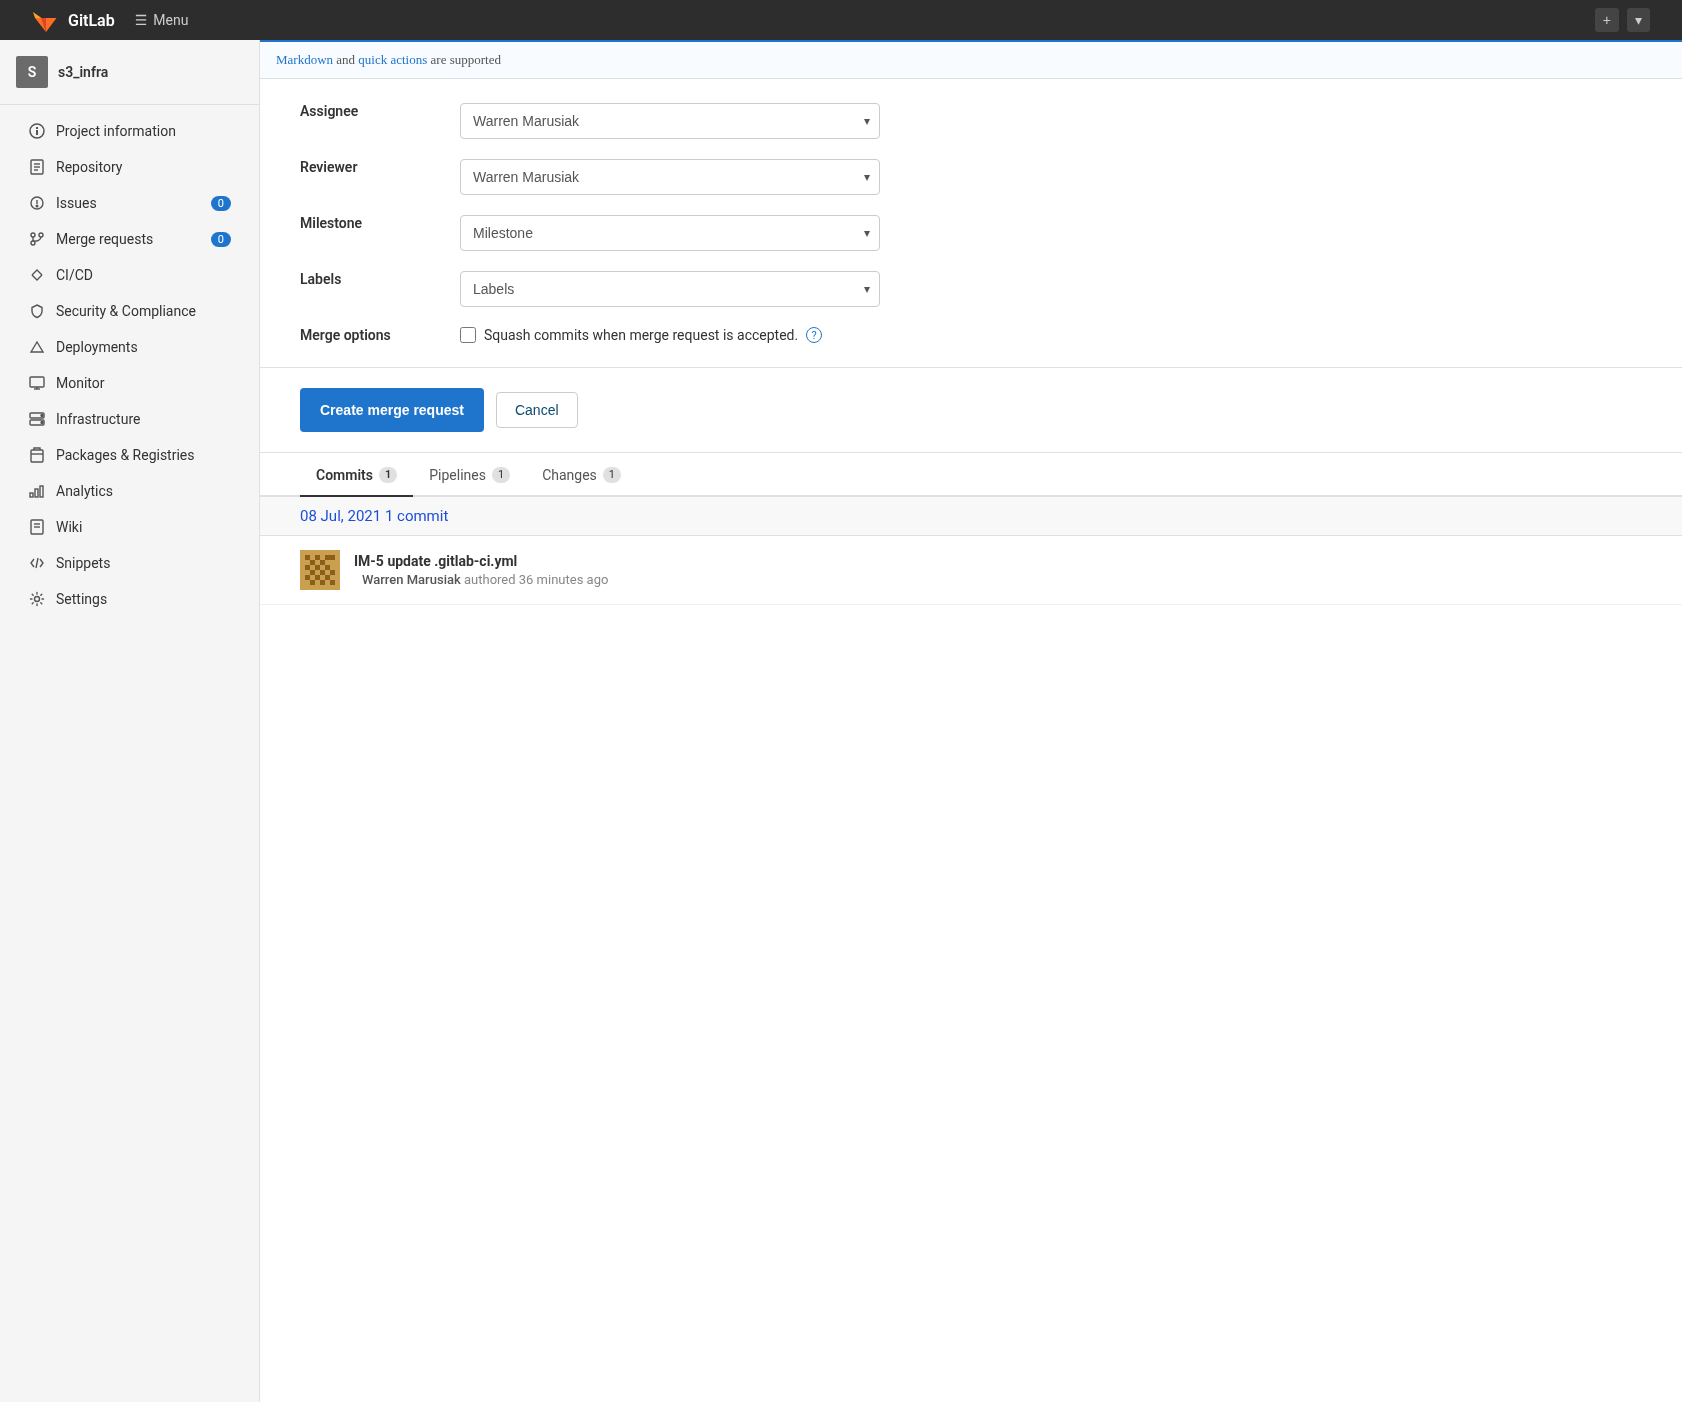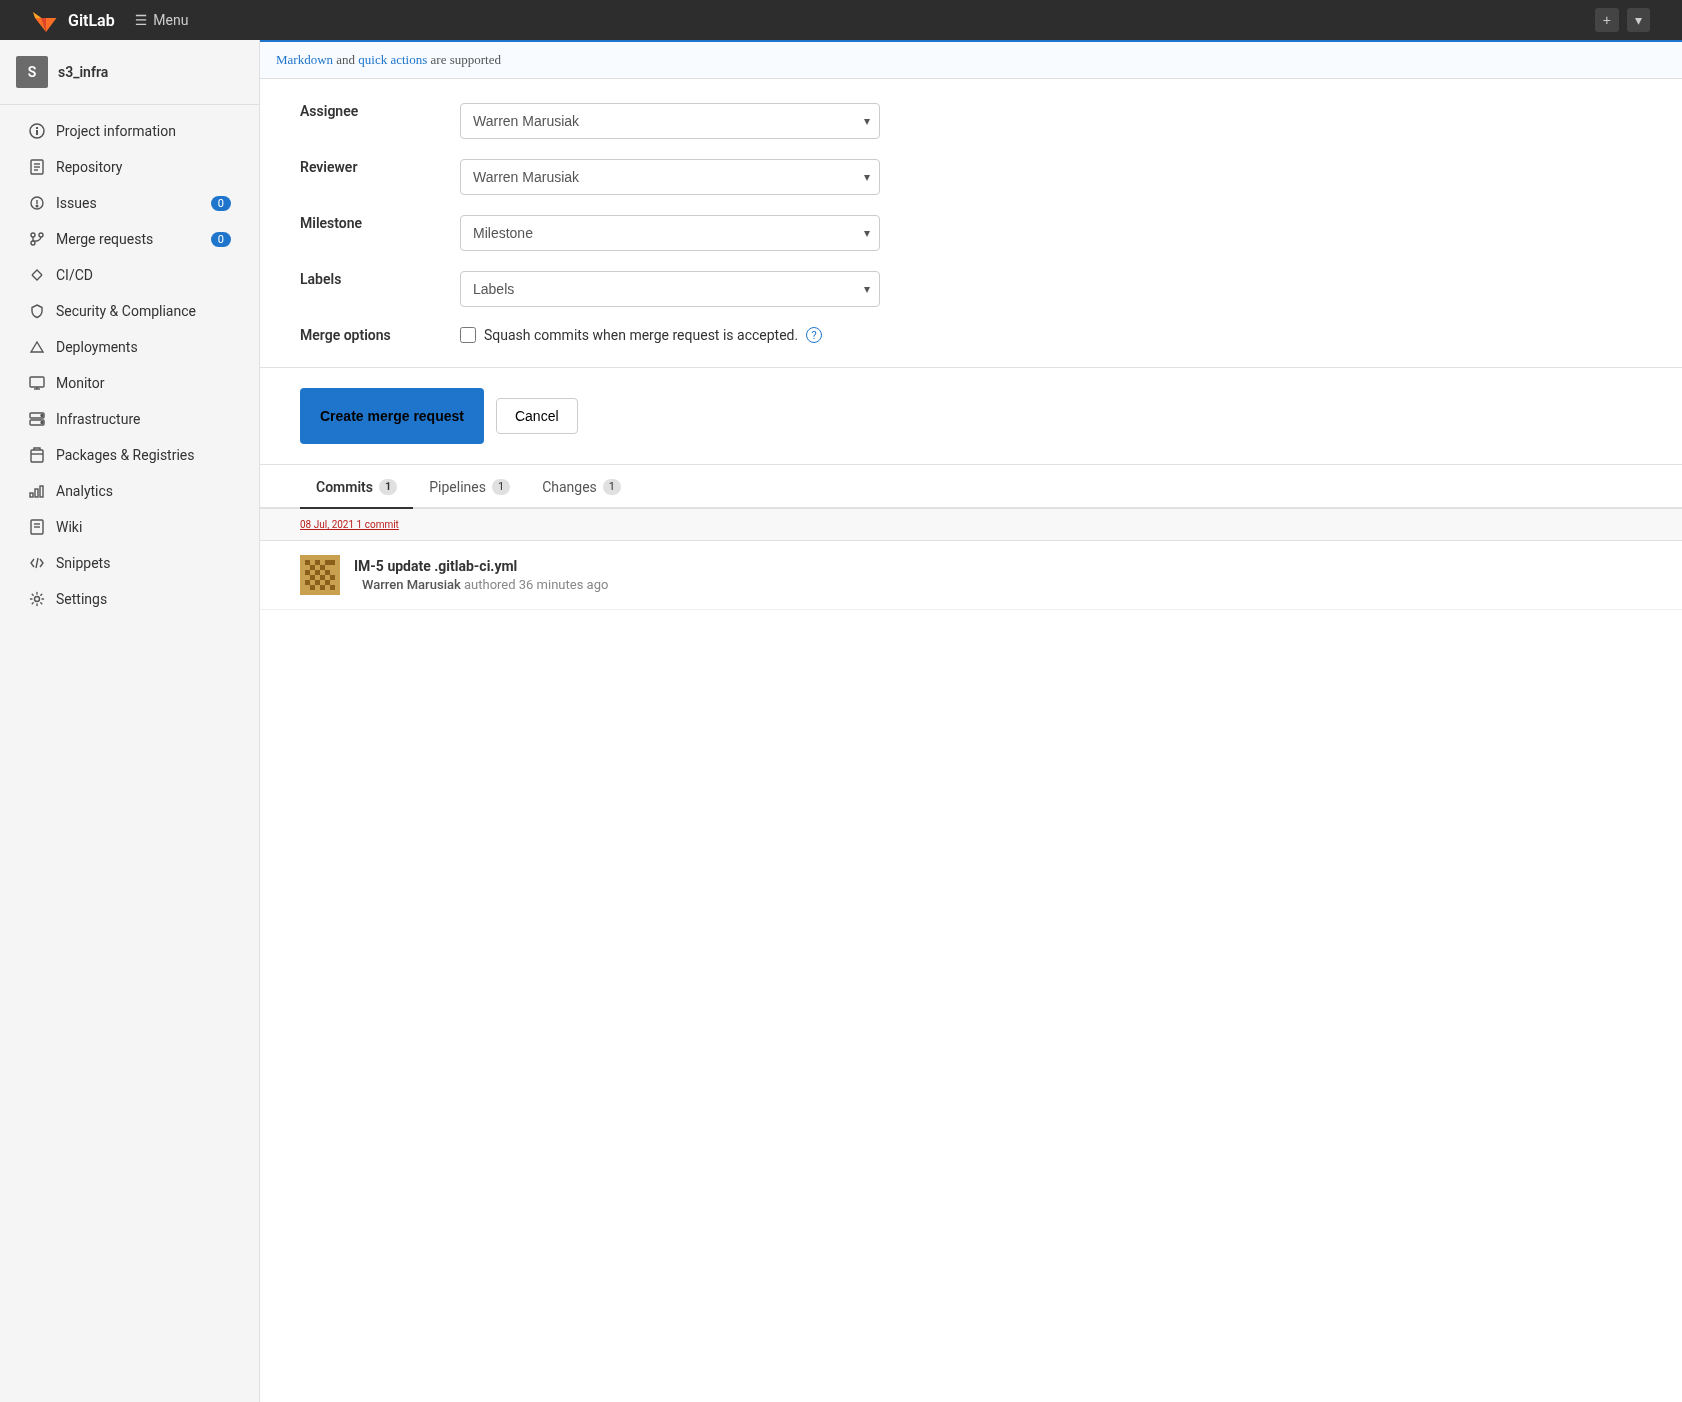--- a/index.html
+++ b/index.html
@@ -228,31 +228,31 @@
     
     .action-section {
       padding: 20px 40px;
       border-bottom: 1px solid #e0e0e0;
       display: flex;
       gap: 12px;
       align-items: center;
     }
     .btn-primary {
       background: #1f75cb;
-      color: #000000;
+      color: #ffffff;
       border: none;
-      padding: 20px 20px;
+      padding: 14px 20px;
       border-radius: 4px;
       font-size: 14px;
       font-weight: 600;
       cursor: pointer;
     }
     .btn-cancel {
       background: #fff;
-      color: #000000;
+      color: #0c4a6e;
       border: 1px solid #ccc;
       padding: 9px 18px;
       border-radius: 4px;
       font-size: 14px;
       cursor: pointer;
     }
 
     
     .tabs-section {
       padding: 0 40px;
@@ -282,25 +282,24 @@
       padding: 1px 6px;
       border-radius: 10px;
     }
 
     
     .commits-section {
       background: #f8f8f8;
     }
     .commits-date-header {
       padding: 10px 40px;
-      font-size: 10px;
-      color: #b91c1c;
+      font-size: 15px;
+      color: #1d4ed8;
       border-bottom: 1px solid #e0e0e0;
       background: #f8f8f8;
-      text-decoration: underline;
     }
     .commit-item {
       display: flex;
       align-items: center;
       gap: 14px;
       padding: 14px 40px;
       background: #fff;
       border-bottom: 1px solid #f0f0f0;
     }
     .commit-avatar {

